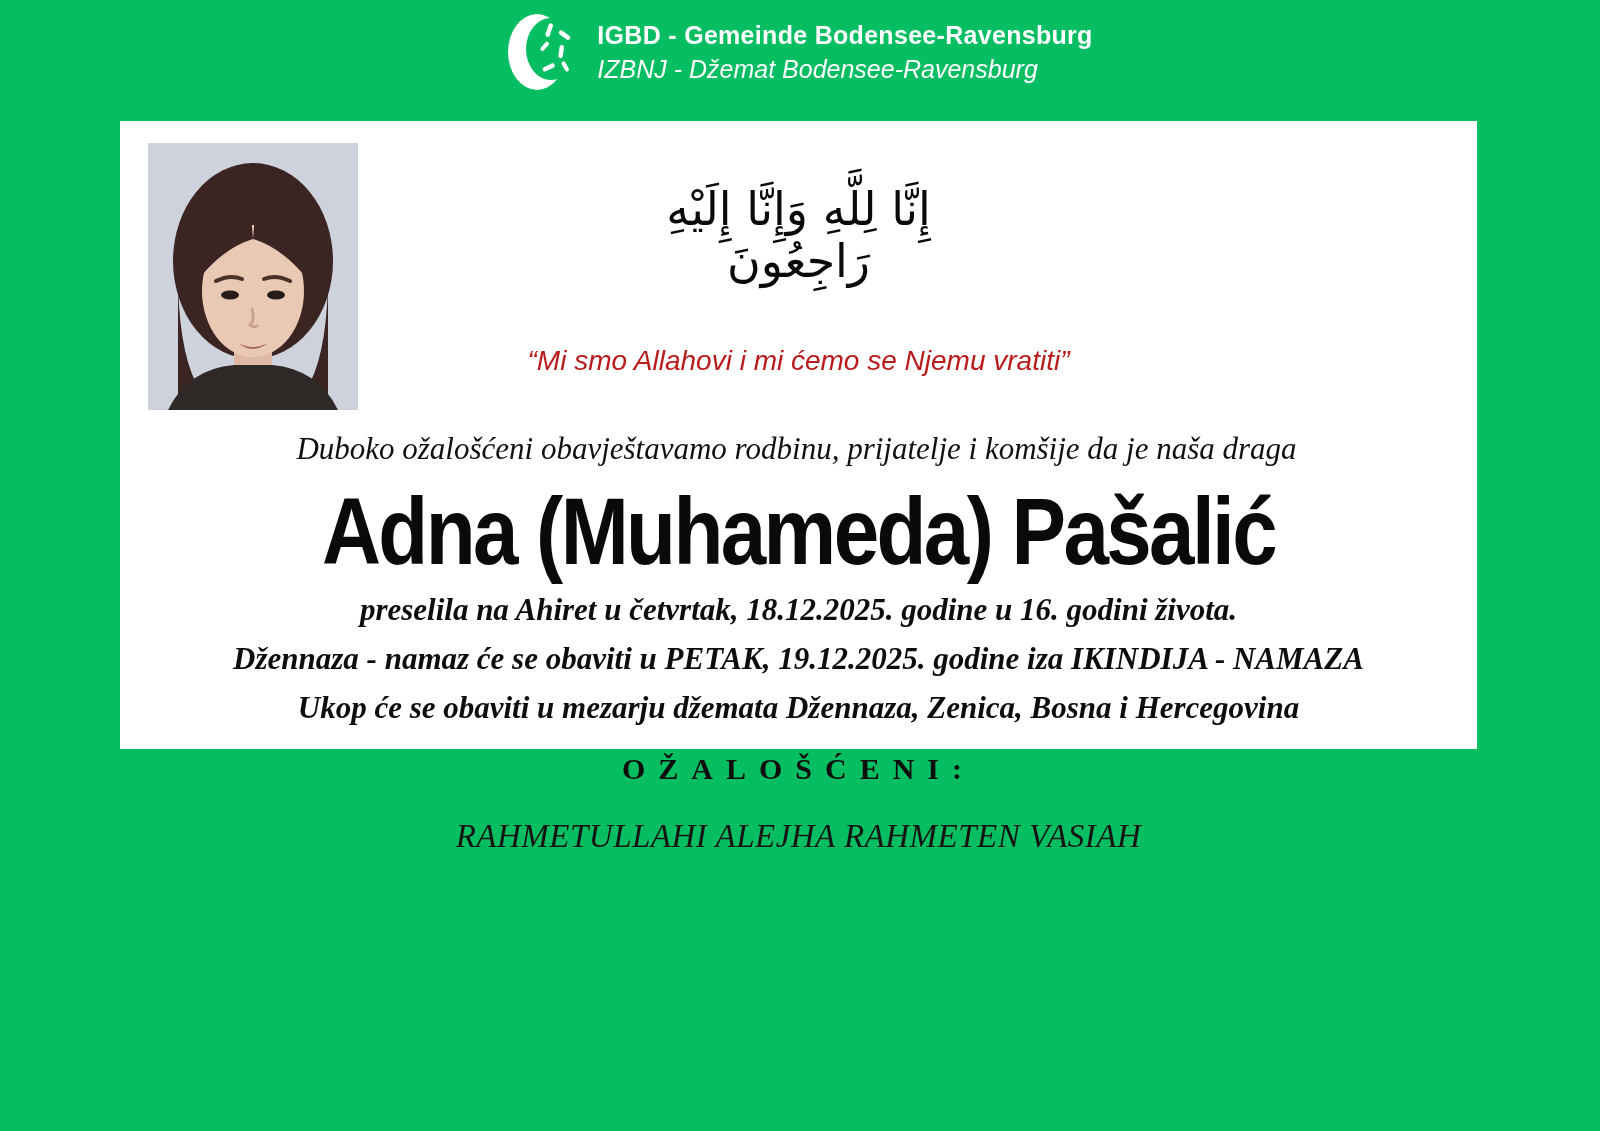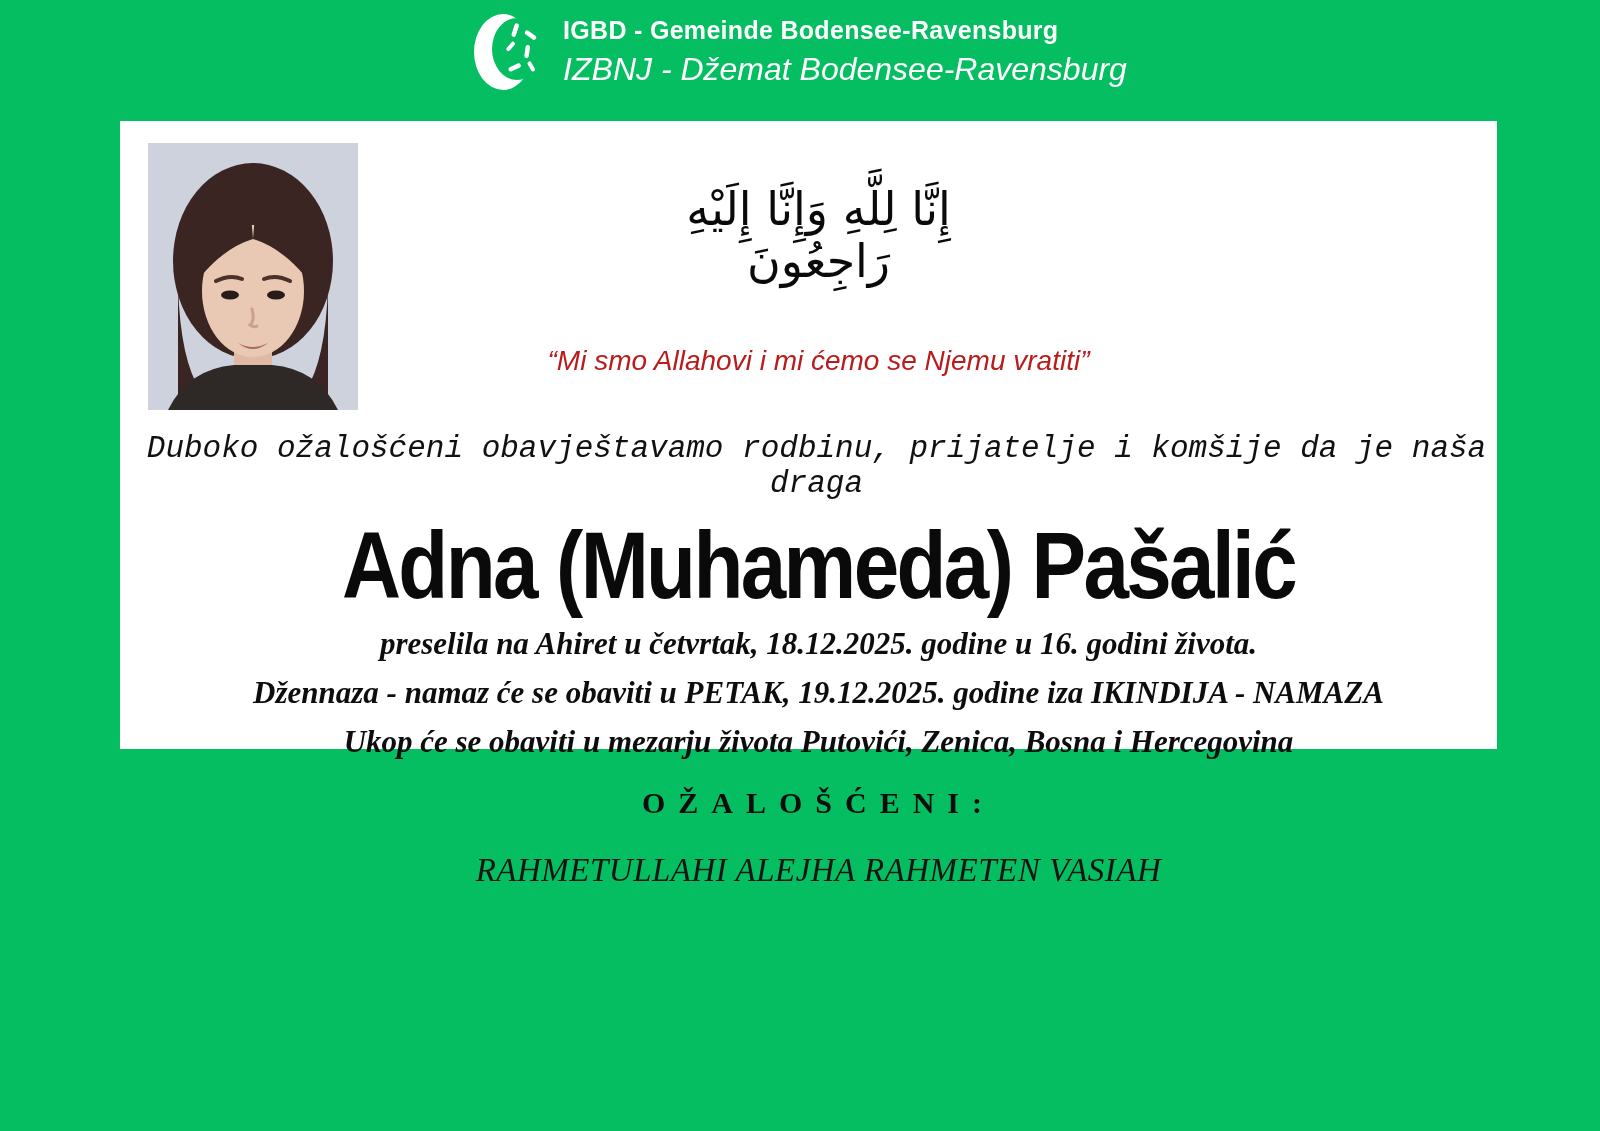--- a/index.html
+++ b/index.html
@@ -36,34 +36,33 @@
     justify-content: center;
     line-height: 1.35;
   }
   .org-line1 {
     font-weight: bold;
     font-size: 25px;
     letter-spacing: 0.3px;
   }
   .org-line2 {
     font-style: italic;
-    font-size: 32px;
+    font-size: 25px;
   }
 
   
   .card {
     position: absolute;
     left: 120px;
     top: 121px;
     width: 1357px;
     height: 628px;
     background: #ffffff;
     text-align: center;
     color: #0d0d0d;
-    padding-left: 20px;
   }
 
   .portrait {
     position: absolute;
     left: 28px;
     top: 22px;
     width: 210px;
     height: 267px;
     margin: 0;
     overflow: hidden;
@@ -88,21 +87,21 @@
   .quote {
     margin: 14px 0 0 0;
     font-family: "Liberation Sans", sans-serif;
     font-style: italic;
     font-size: 28px;
     color: #b91c1c;
   }
 
   .intro {
     margin: 54px 4px 0 0;
-    font-family: Liberation Mono, monospace;
+    font-family: Liberation Serif, serif;
     font-style: italic;
     font-size: 31px;
     color: #111111;
   }
 
   .deceased-name {
     margin: 10px 0 6px 0;
     font-family: "Liberation Sans", sans-serif;
     font-weight: bold;
     font-size: 95px;
@@ -211,20 +210,20 @@
   <div class="calligraphy">إِنَّا لِلَّهِ وَإِنَّا إِلَيْهِ رَاجِعُونَ</div>
 
   <p class="quote">“Mi smo Allahovi i mi ćemo se Njemu vratiti”</p>
 
   <p class="intro">Duboko ožalošćeni obavještavamo rodbinu, prijatelje i komšije da je naša draga</p>
 
   <h1 class="deceased-name">Adna (Muhameda) Pašalić</h1>
 
   <p class="detail">preselila na Ahiret u četvrtak, 18.12.2025. godine u 16. godini života.</p>
   <p class="detail">Džennaza - namaz će se obaviti u PETAK, 19.12.2025. godine iza IKINDIJA - NAMAZA</p>
-  <p class="detail">Ukop će se obaviti u mezarju života Putovići, Zenica, Bosna i Hercegovina</p>
+  <p class="detail">Ukop će se obaviti u mezarju džemata Džennaza, Zenica, Bosna i Hercegovina</p>
 
   <h2 class="mourners-heading">OŽALOŠĆENI:</h2>
 
 
   <p class="closing">RAHMETULLAHI ALEJHA RAHMETEN VASIAH</p>
 
 </main>
 
 </body></html>

